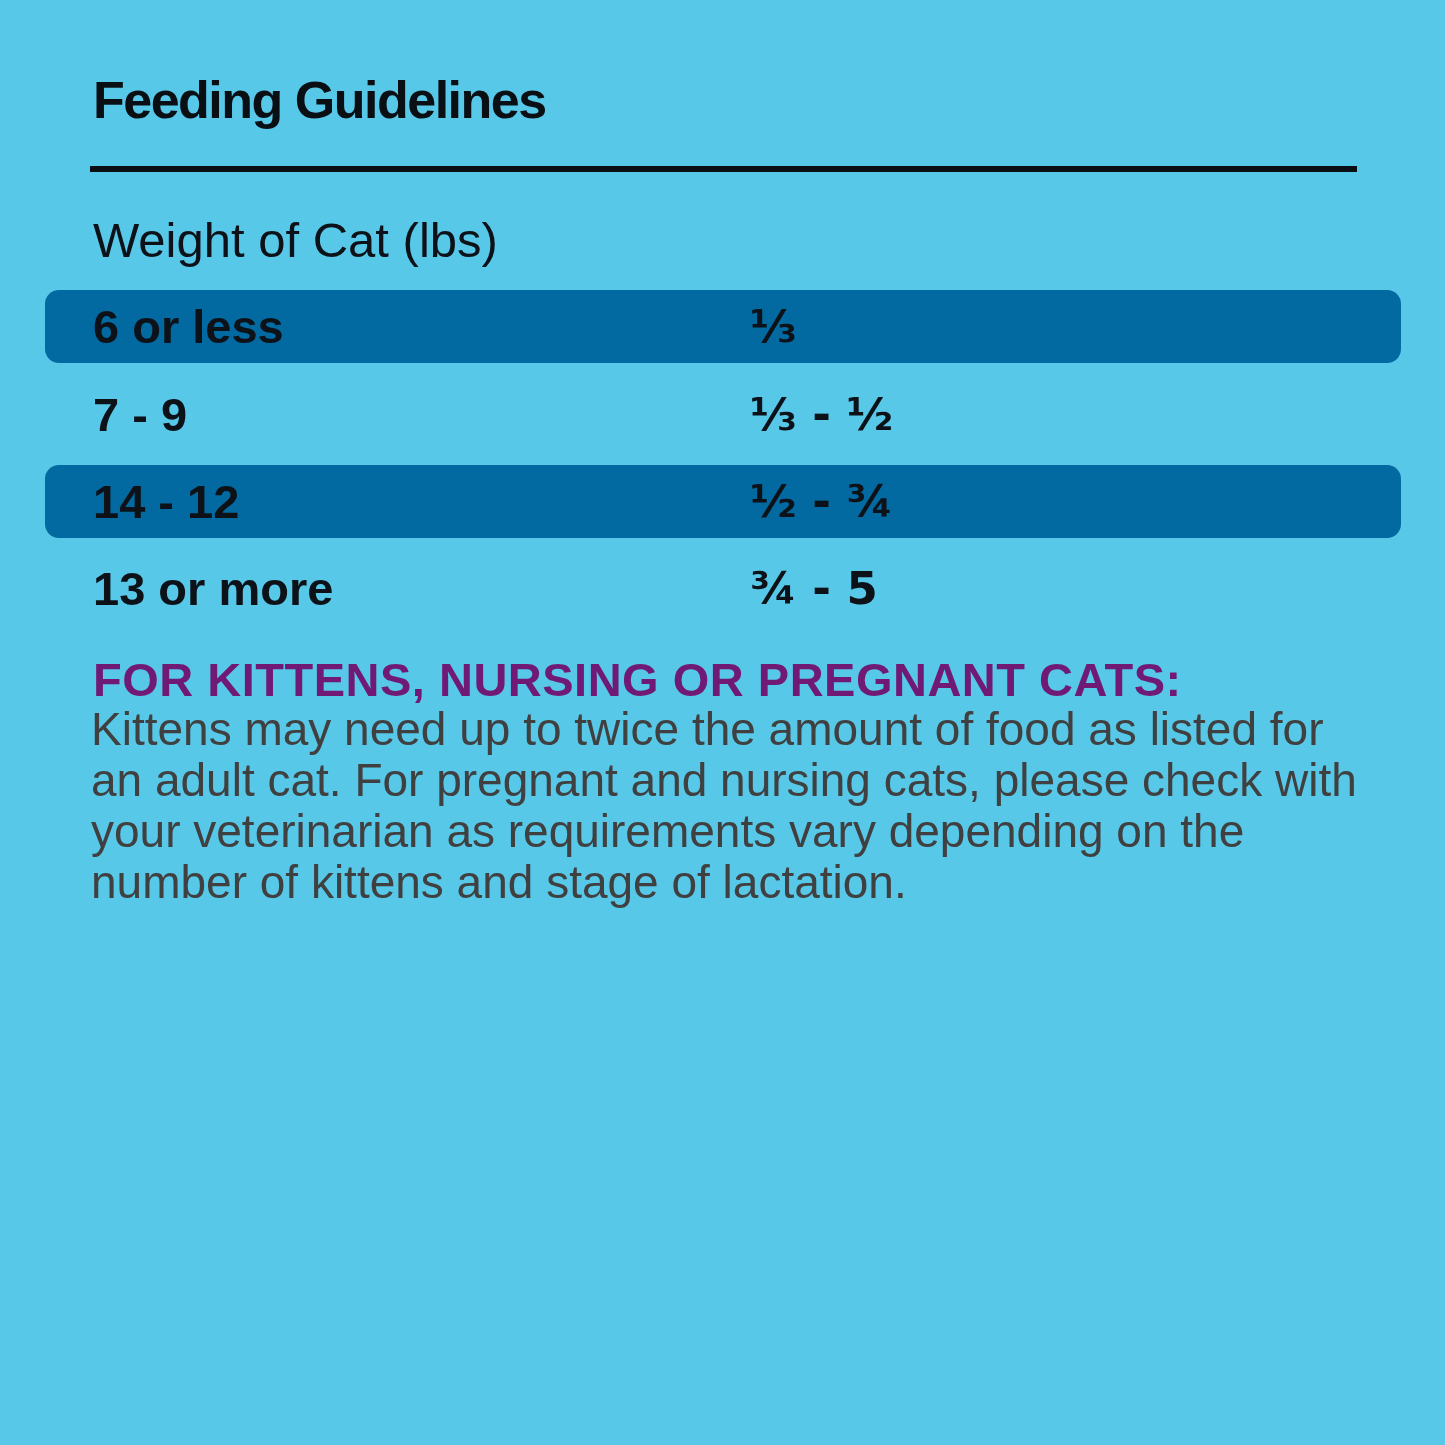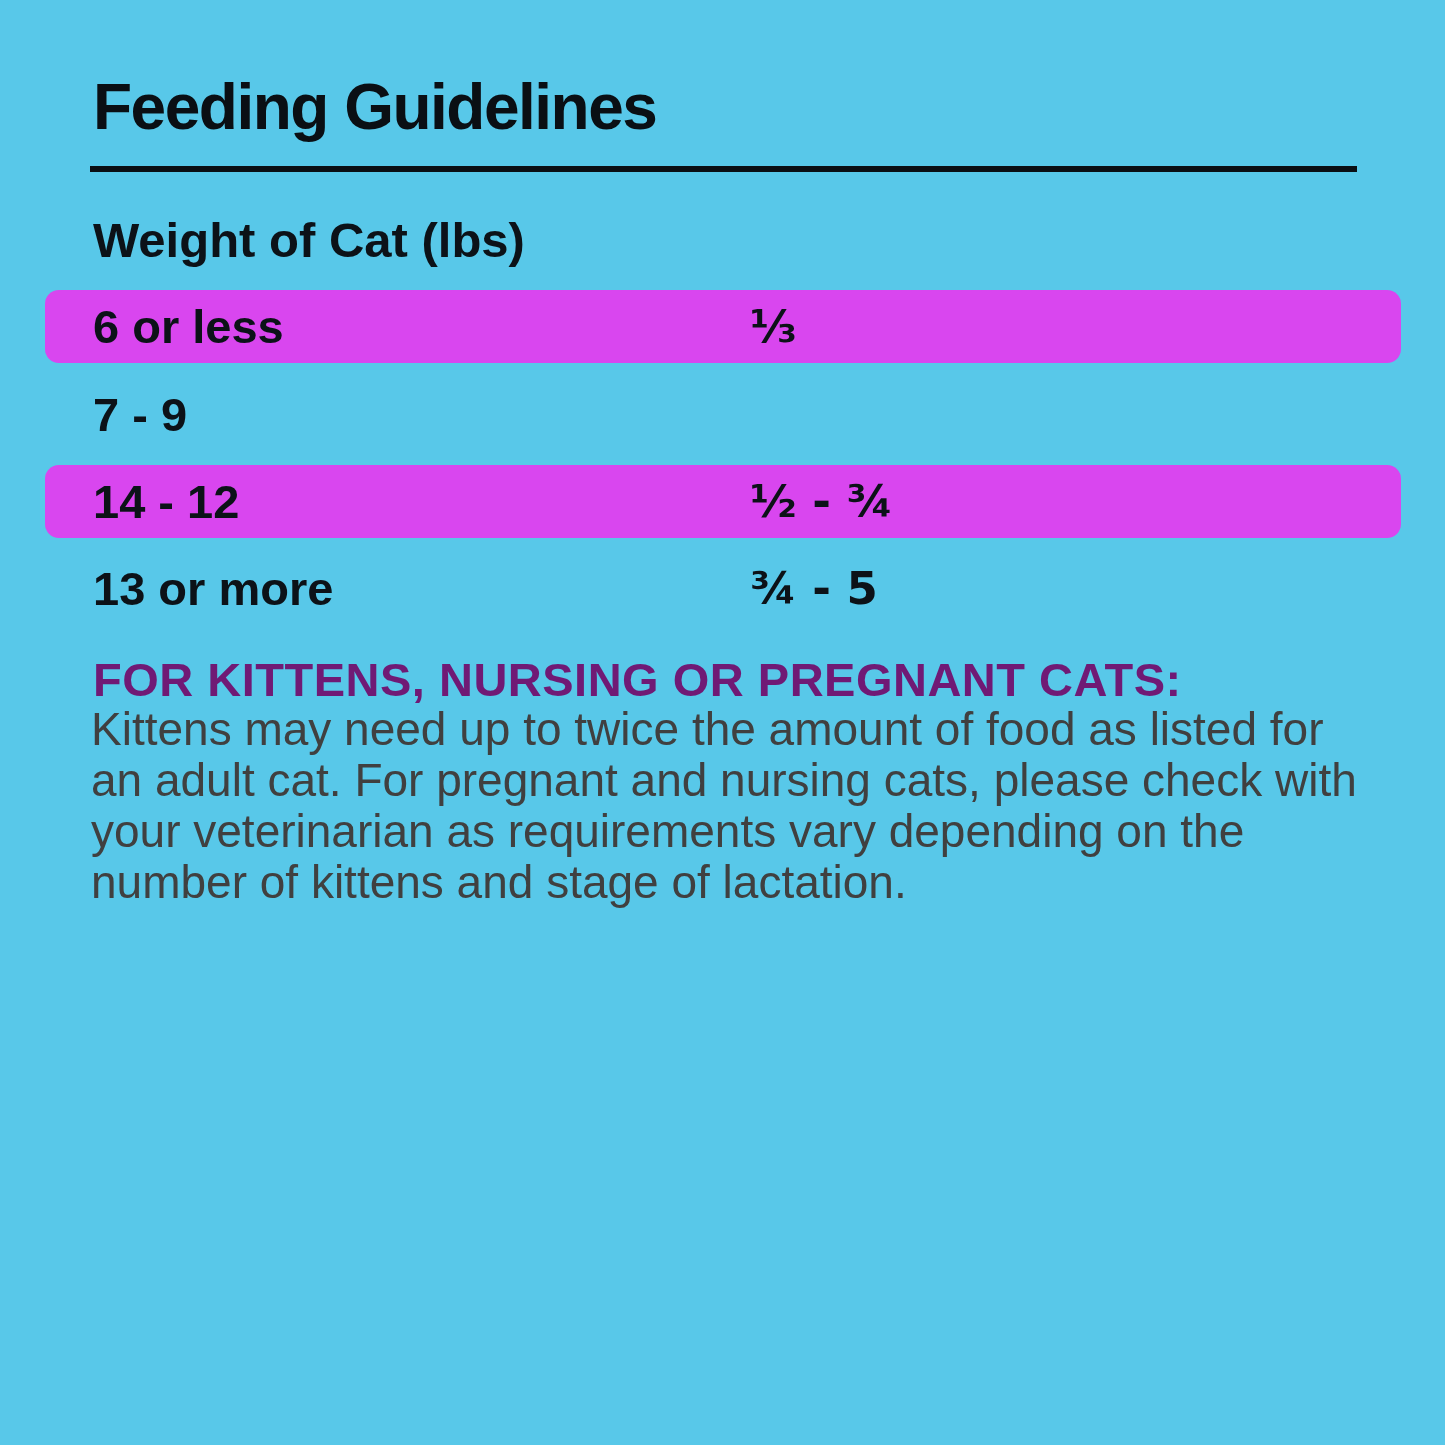--- a/index.html
+++ b/index.html
@@ -7,42 +7,42 @@
     width: 1445px; height: 1445px;
     background: #58C8E9;
     font-family: "Liberation Sans", "DejaVu Sans", sans-serif;
     color: #0E141A;
     position: relative;
     overflow: hidden;
   }
 
   .title {
     position: absolute; top: 70px; left: 93px;
-    font-size: 64px; font-weight: bold; letter-spacing: -1.5px;
+    font-size: 52px; font-weight: bold; letter-spacing: -1.5px;
     color: #0A0F14;
     white-space: nowrap;
   }
 
   .rule {
     position: absolute; top: 166px; left: 90px;
     width: 1267px; height: 6px;
     background: #0A0F14;
   }
 
   .thead { position: absolute; top: 212px; left: 0; width: 1445px; height: 60px;
-    font-size: 49px; font-weight: bold; color: #0C1218; }
+    font-size: 49px; font-weight: normal; color: #0C1218; }
   .col-w { position: absolute; left: 93px; top: 0; white-space: nowrap; }
   .col-s { position: absolute; left: 750px; top: 0; white-space: nowrap; }
 
   .row {
     position: absolute; left: 45px; width: 1356px; height: 73px;
     border-radius: 14px;
     font-size: 47px; font-weight: bold; color: #0C1218;
   }
-  .row.hl { background: #d946ef; }
+  .row.hl { background: #0369a1; }
   .r0 { top: 290px; }
   .r1 { top: 378px; }
   .r2 { top: 465px; }
   .r3 { top: 552px; }
   .cell { position: absolute; top: 0; line-height: 73px; white-space: nowrap; }
   .cell.w { left: 48px; }
   .cell.s { left: 705px; font-family: "DejaVu Sans", sans-serif; font-size: 45px; }
 
   .note-heading {
     position: absolute; top: 652px; left: 93px;
@@ -67,20 +67,21 @@
   <span class="col-w">Weight of Cat (lbs)</span>
 </div>
 
 <div>
   <div class="row hl r0">
     <span class="cell w">6 or less</span>
     <span class="cell s">⅓</span>
   </div>
   <div class="row r1">
     <span class="cell w">7 - 9</span>
+    <span class="cell s">⅓ - ½</span>
   </div>
   <div class="row hl r2">
     <span class="cell w">14 - 12</span>
     <span class="cell s">½ - ¾</span>
   </div>
   <div class="row r3">
     <span class="cell w">13 or more</span>
     <span class="cell s">¾ - 5</span>
   </div>
 </div>

